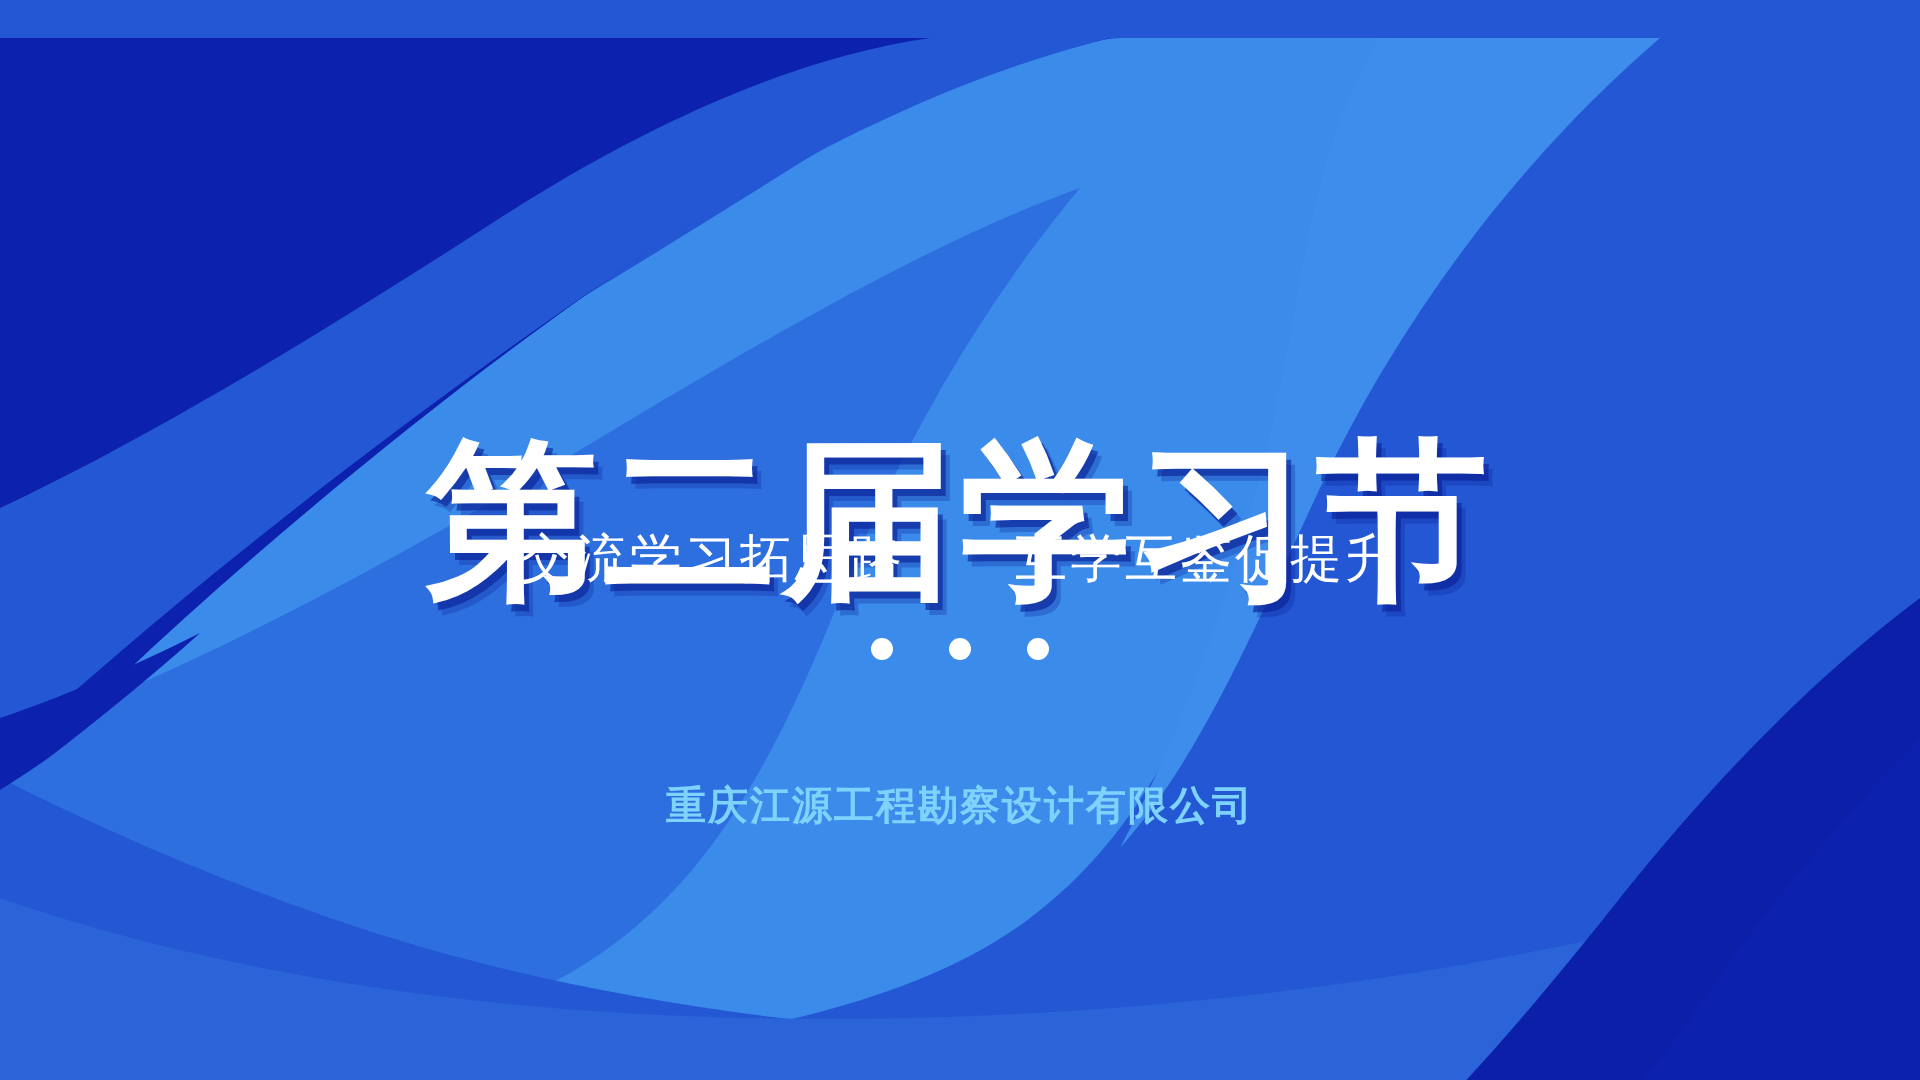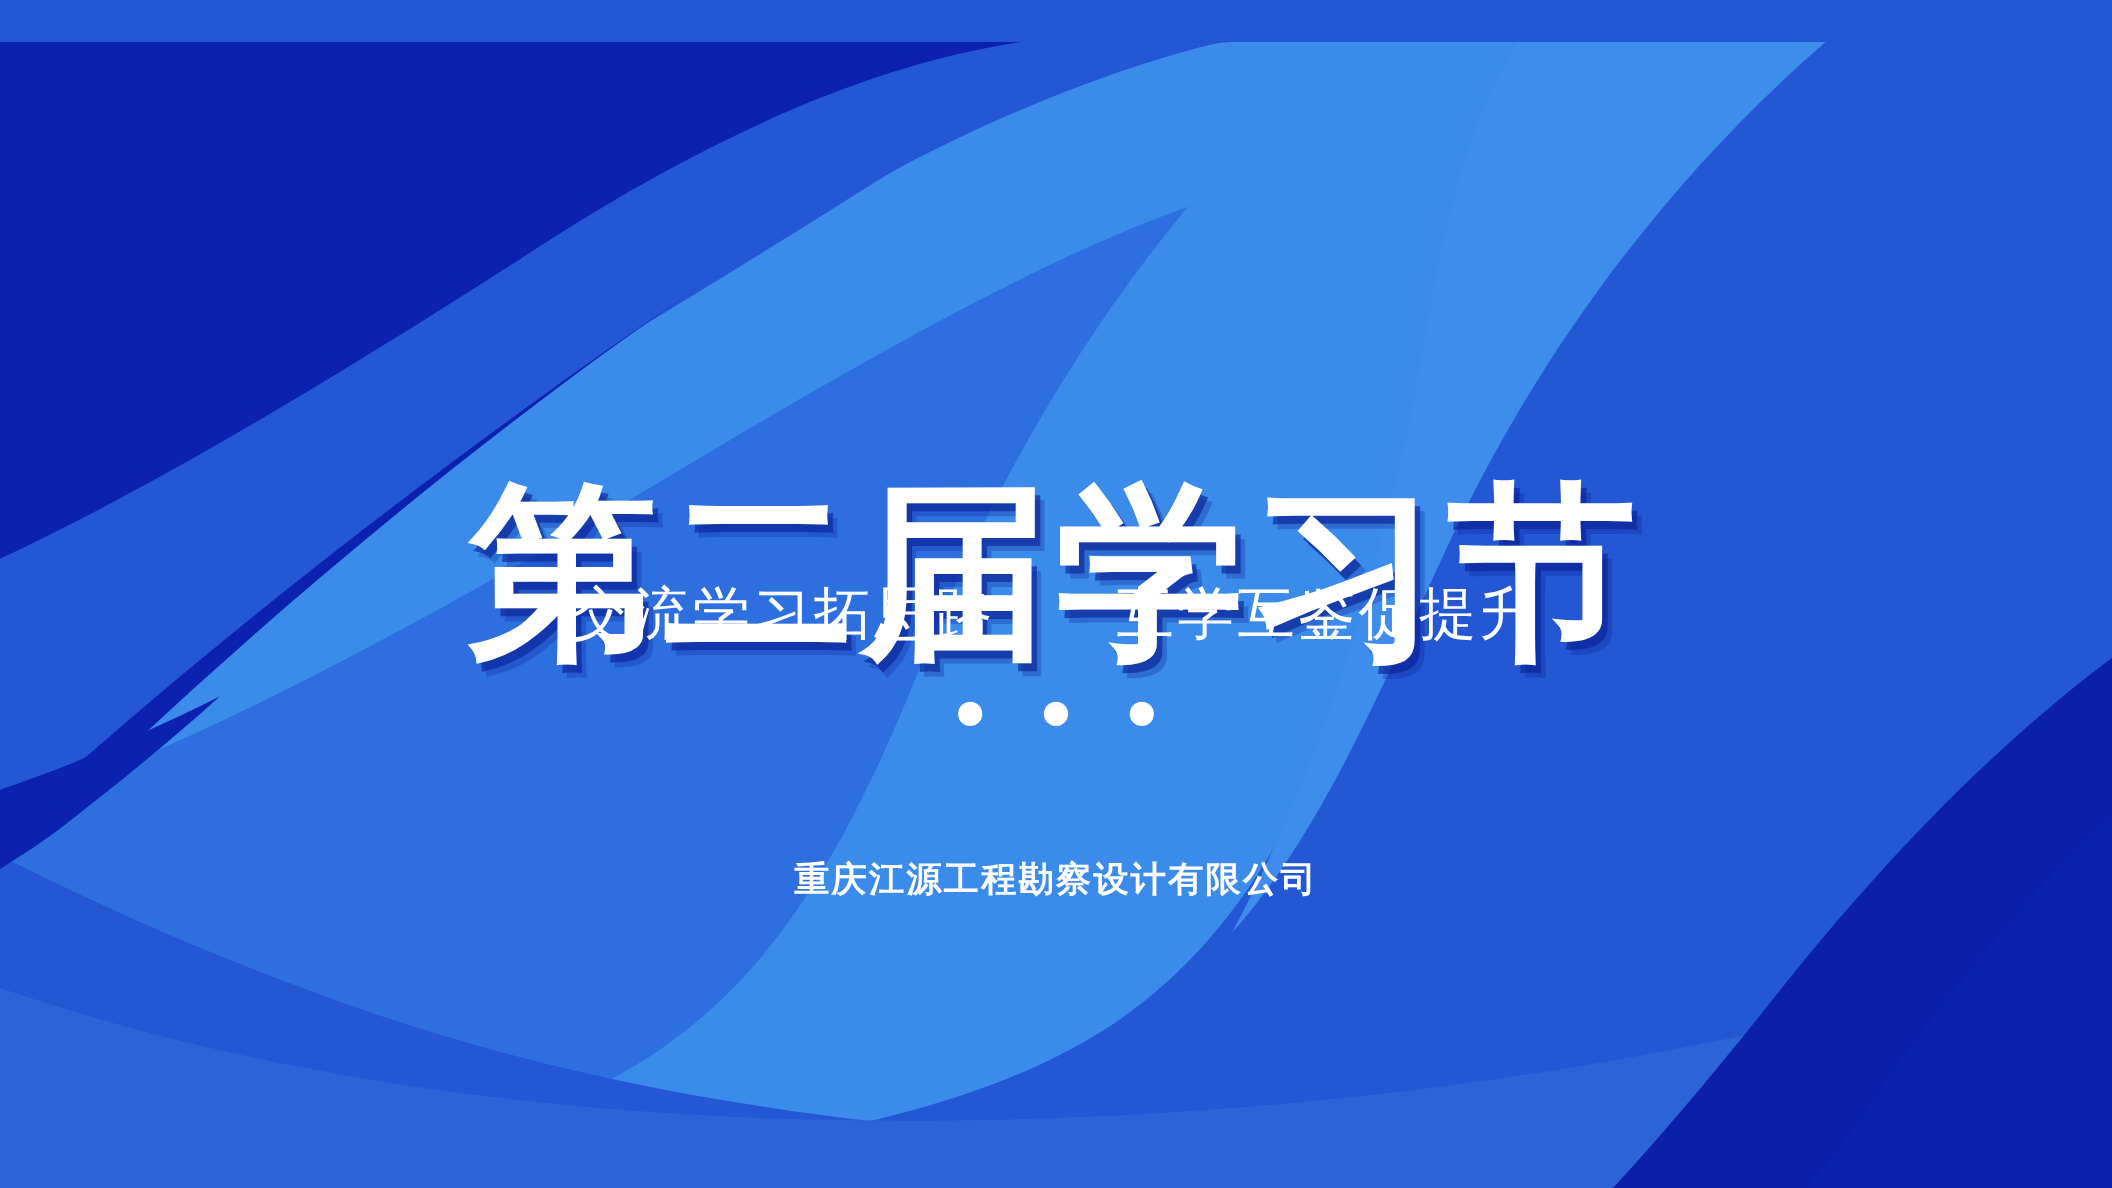--- a/index.html
+++ b/index.html
@@ -94,23 +94,23 @@
     background: #FFFFFF;
     display: block;
   }
 
   #company-name {
     position: absolute;
     top: 740px;
     left: 0;
     right: 0;
     text-align: center;
-    font-size: 32px;
+    font-size: 40px;
     font-weight: 700;
-    color: #ffffff;
+    color: #7dd3fc;
     letter-spacing: 2px;
     white-space: nowrap;
     font-family: "DejaVu Sans", "Liberation Sans", sans-serif;
   }
 </style>
 </head>
 <body>
 
 <div id="poster">
 

